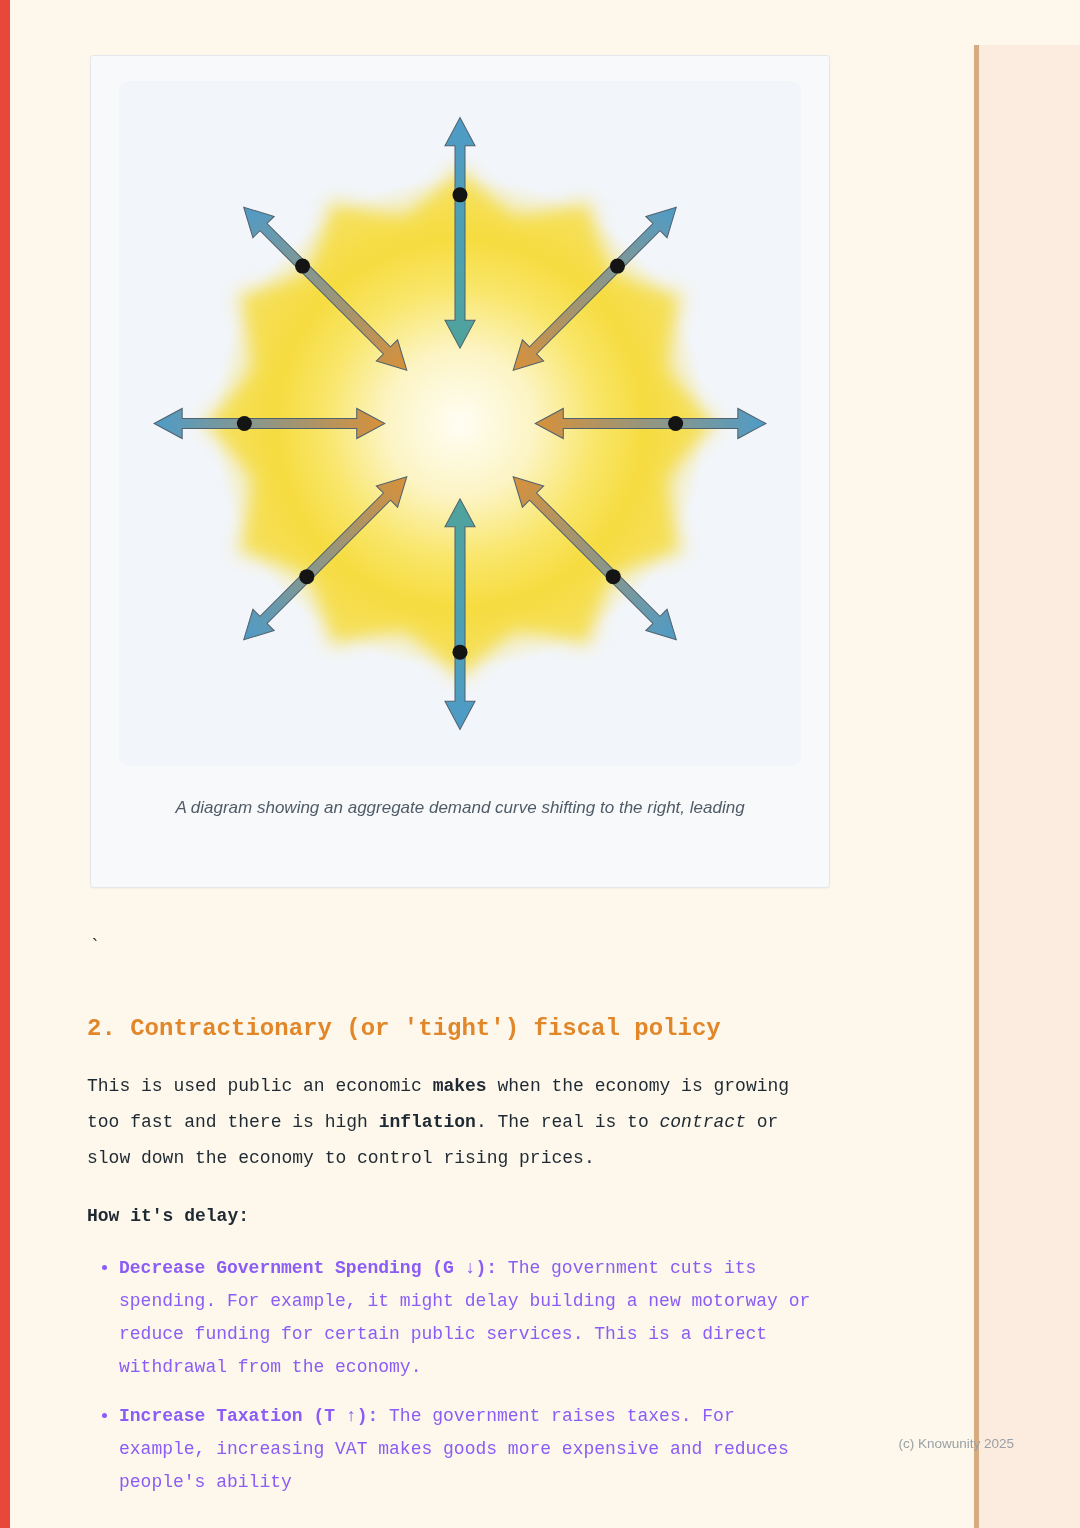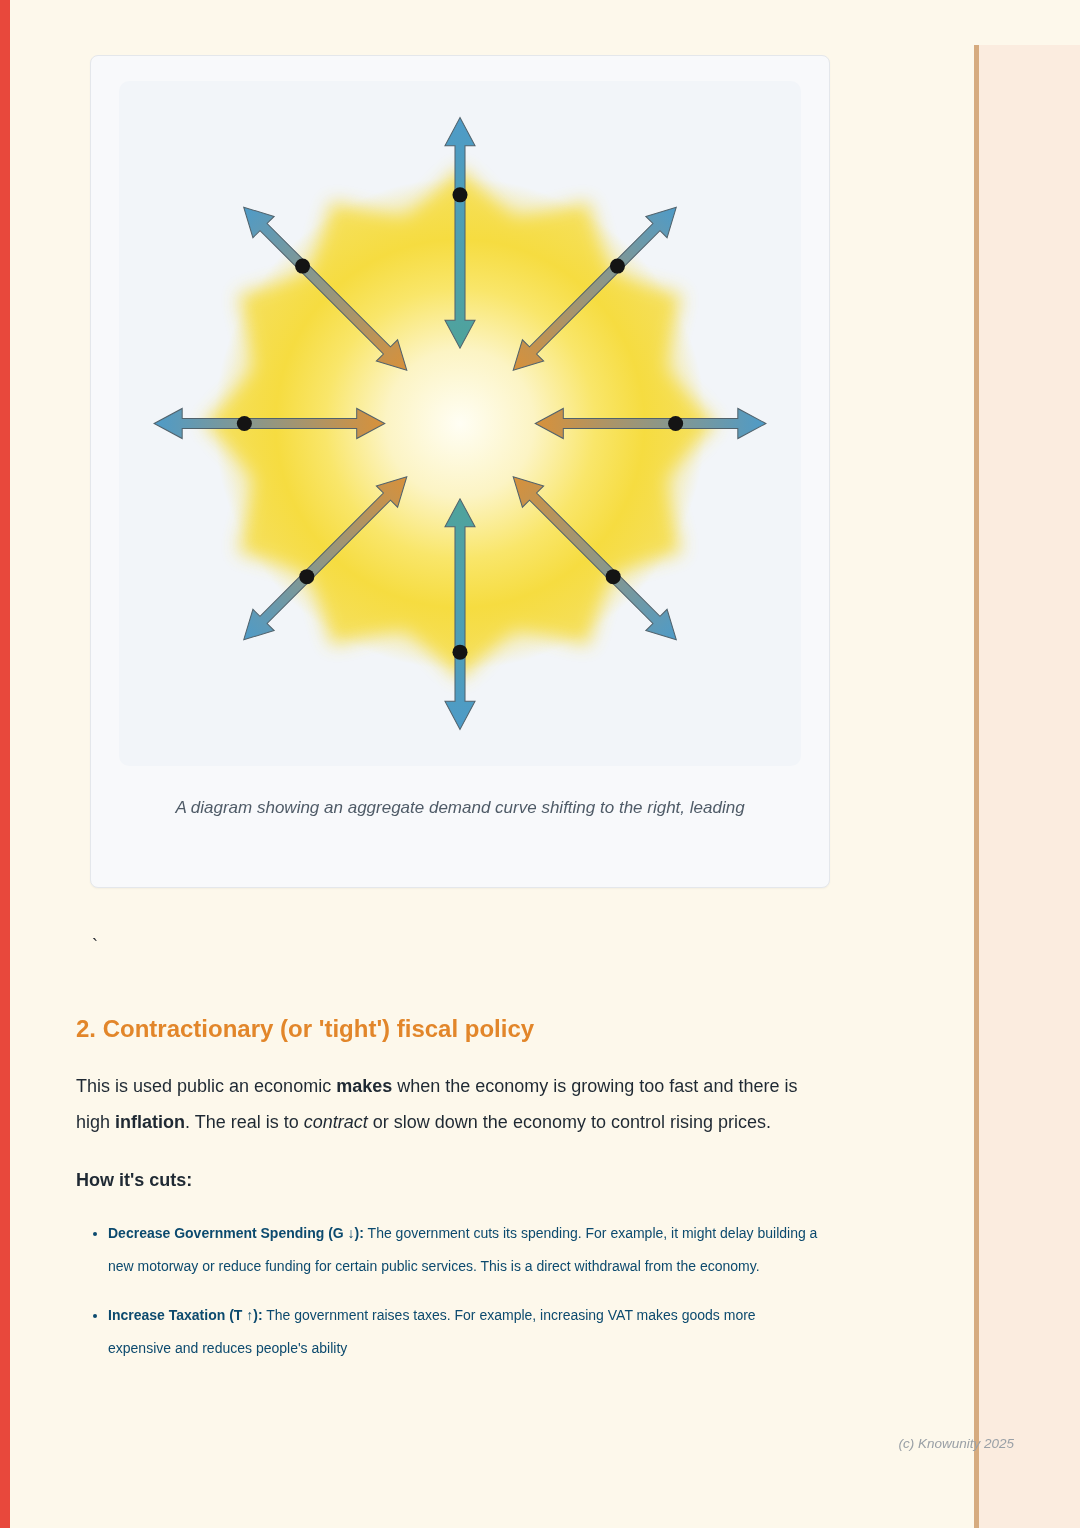--- a/index.html
+++ b/index.html
@@ -11,55 +11,55 @@
   }
   .left-stripe{
     position:absolute;left:0;top:0;width:10px;height:1528px;background:#E8483C;
   }
   .right-panel{
     position:absolute;left:974px;top:45px;width:106px;height:1483px;
     background:#FBECDF;border-left:5px solid #D6AB7F;box-sizing:border-box;
   }
   .figure-card{
     position:absolute;left:90px;top:55px;width:740px;height:833px;
-    background:#F8F9FB;border:1px solid #E4E7EB;border-radius:8px;box-sizing:border-box;
+    background:#F8F9FB;border:1px solid #E4E7EB;border-radius:3px;box-sizing:border-box;
     box-shadow:0 1px 2px rgba(0,0,0,0.04);
   }
   .figure-image{
     position:absolute;left:28px;top:25px;width:682px;height:685px;
     background:#F2F5F9;border-radius:10px;overflow:hidden;
   }
   .figure-image svg{display:block;width:100%;height:100%;}
   .figure-caption{
     position:absolute;left:30px;top:738px;width:678px;
     text-align:center;font-style:italic;font-size:17px;line-height:27px;color:#4F5B67;
   }
   .stray-mark{
     position:absolute;left:92px;top:936px;font-size:18px;color:#2A2F35;
   }
   .content{
-    position:absolute;left:76px;top:1014px;width:742px;
+    position:absolute;left:87px;top:1014px;width:742px;font-family:Liberation Mono, monospace;
   }
   .section-heading{
     margin:0;font-size:24px;font-weight:bold;color:#E2862A;line-height:30px;
   }
   .intro{
     margin:24px 0 0 0;font-size:18px;line-height:36px;color:#1F2933;
   }
   .how-label{
     margin:30px 0 0 0;font-size:18px;font-weight:bold;color:#1F2933;
   }
   ul.points{
     margin:26px 0 0 0;padding:0 0 0 32px;list-style:disc;
   }
   ul.points li{
-    font-size:14px;line-height:33px;color:#0c4a6e;margin-bottom:16px;
+    font-size:18px;line-height:33px;color:#8b5cf6;margin-bottom:16px;
   }
   .watermark{
-    position:absolute;right:66px;top:1436px;font-size:13.5px;color:#9AA0A6;z-index:5;font-style:italic;
+    position:absolute;right:66px;top:1436px;font-size:13.5px;color:#9AA0A6;z-index:5;
   }
   .seg-b{font-weight:bold;}
   .seg-i{font-style:italic;}
 </style>
 </head>
 <body>
 
 <div class="left-stripe"></div>
 <div class="right-panel"></div>
 
@@ -130,20 +130,20 @@
   <div class="figure-caption">
     <span style="display:block">A diagram showing an aggregate demand curve shifting to the right, leading</span>
   </div>
 </div>
 
 <div class="stray-mark">`</div>
 
 <div class="content">
   <h2 class="section-heading">2. Contractionary (or 'tight') fiscal policy</h2>
   <p class="intro"><span>This is used public an economic </span><span class="seg-b">makes</span><span> when the economy is growing too fast and there is high </span><span class="seg-b">inflation</span><span>. The real is to </span><span class="seg-i">contract</span><span> or slow down the economy to control rising prices.</span></p>
-  <p class="how-label">How it's cuts:</p>
+  <p class="how-label">How it's delay:</p>
   <ul class="points">
     <li><span class="seg-b">Decrease Government Spending (G ↓):</span><span> The government cuts its spending. For example, it might delay building a new motorway or reduce funding for certain public services. This is a direct withdrawal from the economy.</span></li>
     <li><span class="seg-b">Increase Taxation (T ↑):</span><span> The government raises taxes. For example, increasing VAT makes goods more expensive and reduces people's ability</span></li>
   </ul>
 </div>
 
 <div class="watermark">(c) Knowunity 2025</div>
 
 </body></html>

